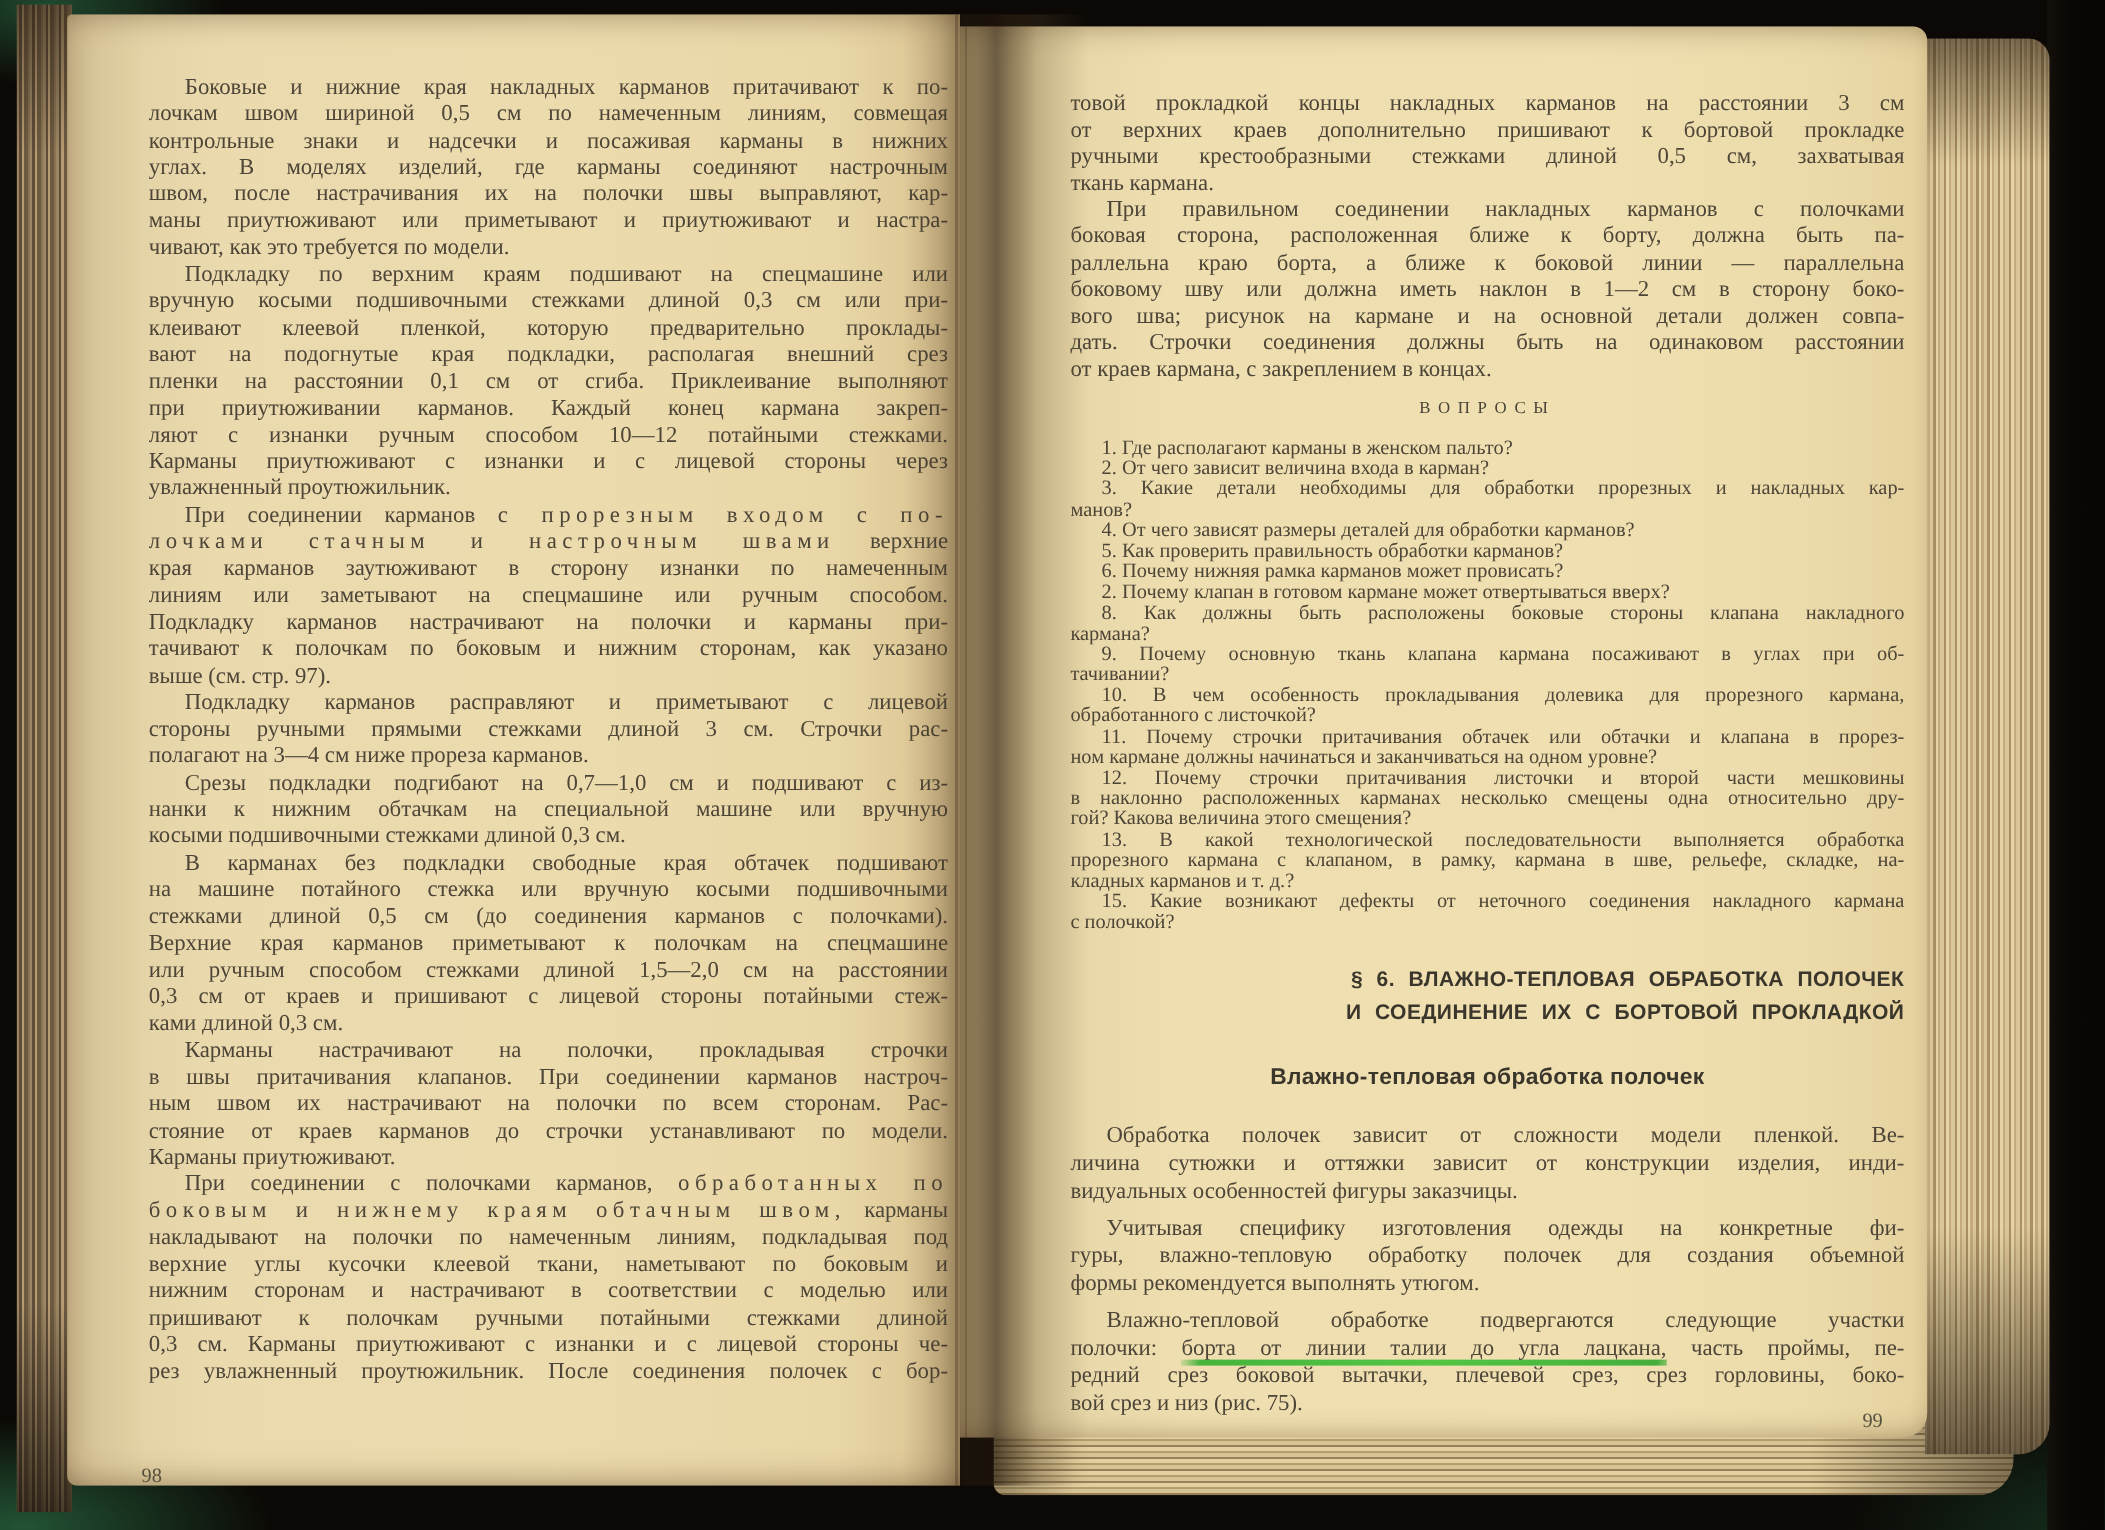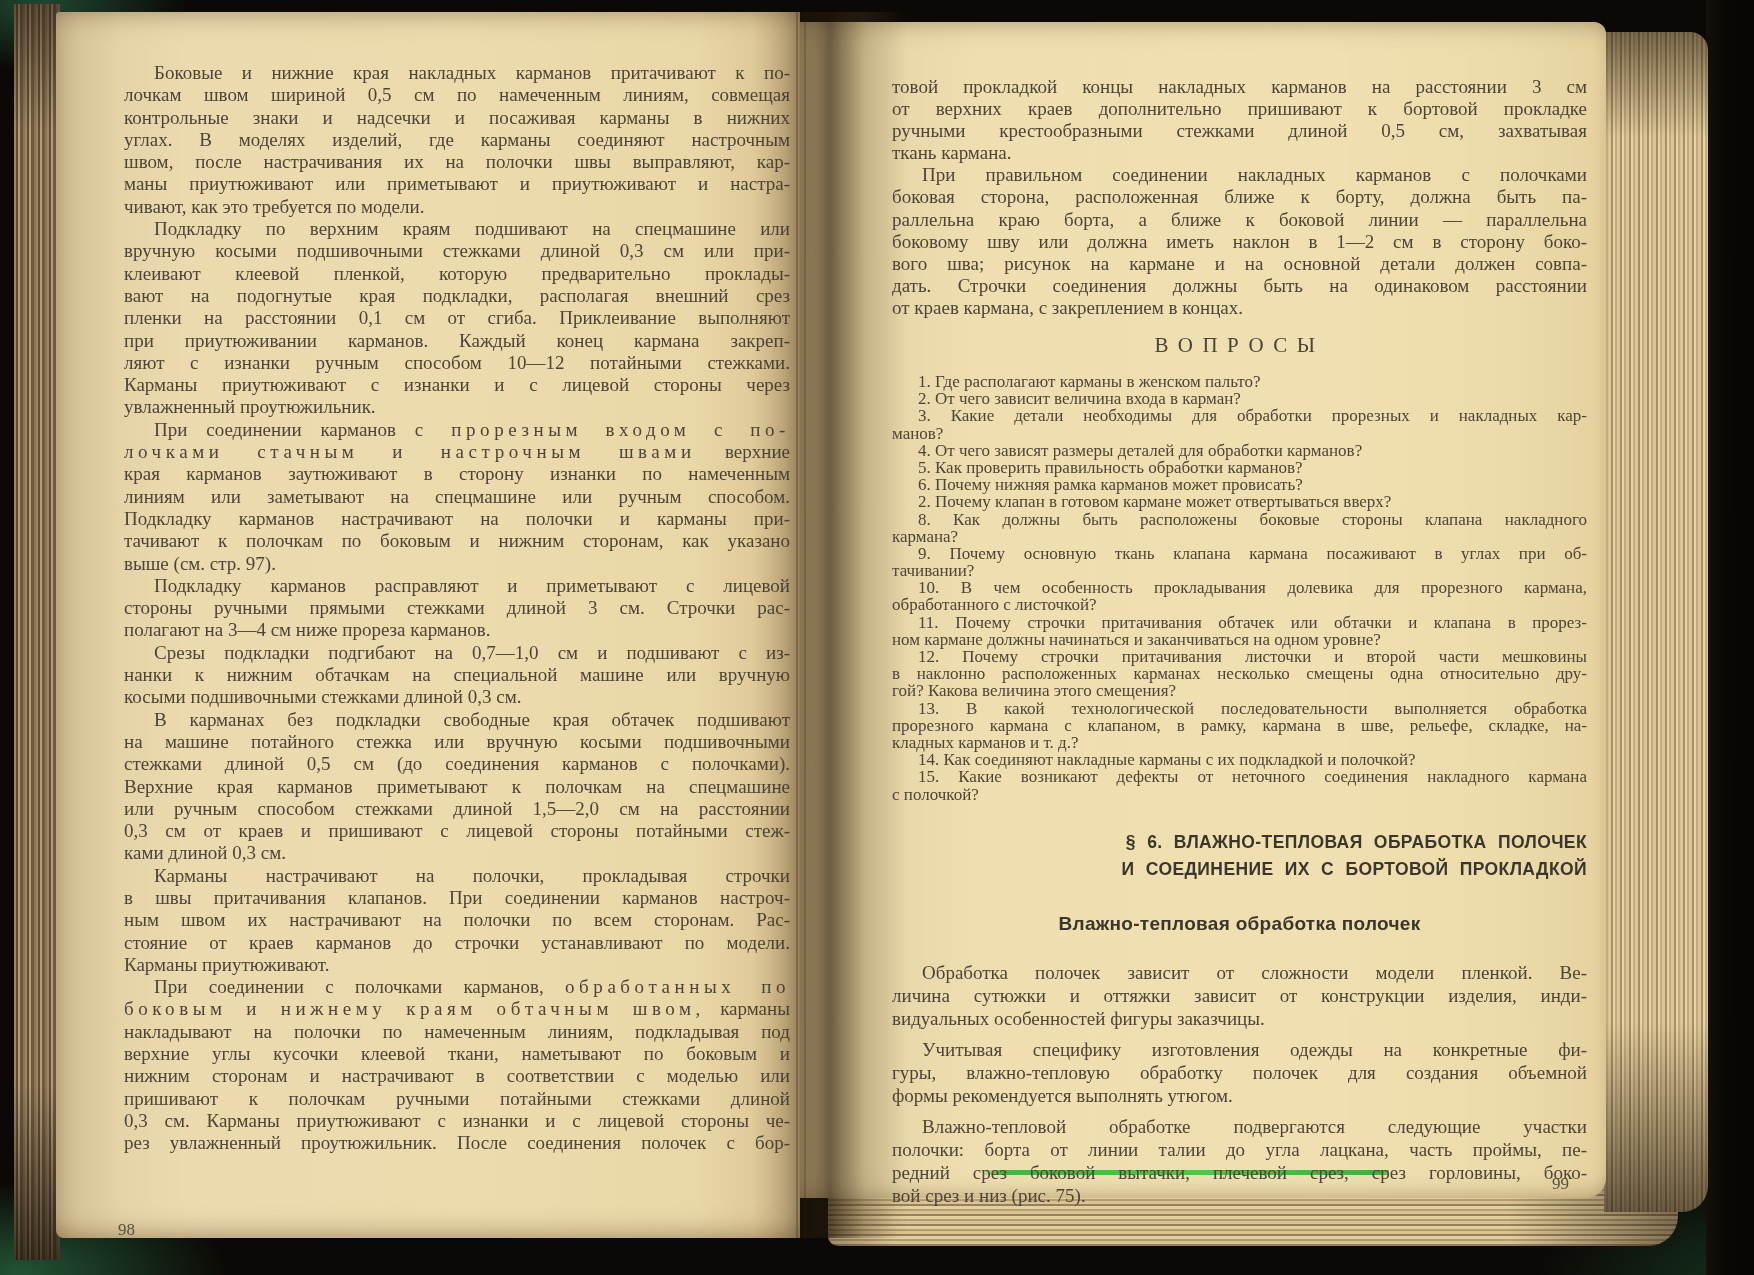--- a/index.html
+++ b/index.html
@@ -50,22 +50,22 @@
   .para{ margin:0; }
   .line{ height:22.3px; line-height:22.3px; font-size:19px;
     text-align:justify; text-align-last:justify; white-space:nowrap; }
   .line.indent{ text-indent:30px; }
   .line.last{ text-align-last:left; }
   .right-col .body .line{ height:22.1px; line-height:22.1px; }
   .sp{ letter-spacing:.24em; }
   .gu{
     background-image:linear-gradient(100deg, rgba(62,178,55,.15), rgba(62,178,55,.95) 4%, rgba(74,196,62,.95) 50%, rgba(55,170,50,.92) 96%, rgba(62,178,55,.2));
     background-repeat:no-repeat; background-size:102% 5px; background-position:0 100%;
-    padding-bottom:15px; }
-  .voprosy{ margin:14px 0 15px; font-size:21px; font-weight:normal; letter-spacing:.45em;
+    padding-bottom:4px; }
+  .voprosy{ margin:14px 0 15px; font-size:14px; font-weight:normal; letter-spacing:.45em;
     text-align:center; color:#4a4539; }
   .questions .line{ height:17.2px; line-height:17.2px; font-size:17px; }
   .questions .line.indent{ text-indent:26px; }
   .sec{ margin:26px 0 0; text-align:right; font-family:"Liberation Sans","DejaVu Sans",sans-serif;
     font-weight:bold; font-size:17.5px; line-height:27px; color:#3b362b; word-spacing:6px; letter-spacing:.4px; }
   .sub{ margin:30px 0 26px; text-align:center; font-family:"Liberation Sans","DejaVu Sans",sans-serif;
     font-weight:bold; font-size:19px; color:#3b362b; letter-spacing:.3px; }
   .bottom .line{ height:23px; line-height:23px; }
   .bottom{ margin-bottom:8px; }
   .folio{ position:absolute; font-size:17px; color:#56503e; z-index:6; }
@@ -214,23 +214,20 @@
             <div class="line indent">12. Почему строчки притачивания листочки и второй части мешковины</div>
             <div class="line">в наклонно расположенных карманах несколько смещены одна относительно дру-</div>
             <div class="line last">гой? Какова величина этого смещения?</div>
           </div>
         <div class="para">
             <div class="line indent">13. В какой технологической последовательности выполняется обработка</div>
             <div class="line">прорезного кармана с клапаном, в рамку, кармана в шве, рельефе, складке, на-</div>
             <div class="line last">кладных карманов и т. д.?</div>
           </div>
         <div class="para">
-            <div class="line indent last">14. Как соединяют накладные карманы с их подкладкой и полочкой?</div>
-          </div>
-        <div class="para">
             <div class="line indent">15. Какие возникают дефекты от неточного соединения накладного кармана</div>
             <div class="line last">с полочкой?</div>
           </div>
       </div>
       <h2 class="sec">
         <div>§ 6. ВЛАЖНО-ТЕПЛОВАЯ ОБРАБОТКА ПОЛОЧЕК</div>
         <div>И СОЕДИНЕНИЕ ИХ С БОРТОВОЙ ПРОКЛАДКОЙ</div>
       </h2>
       <h3 class="sub">Влажно-тепловая обработка полочек</h3>
       <div class="para bottom">

